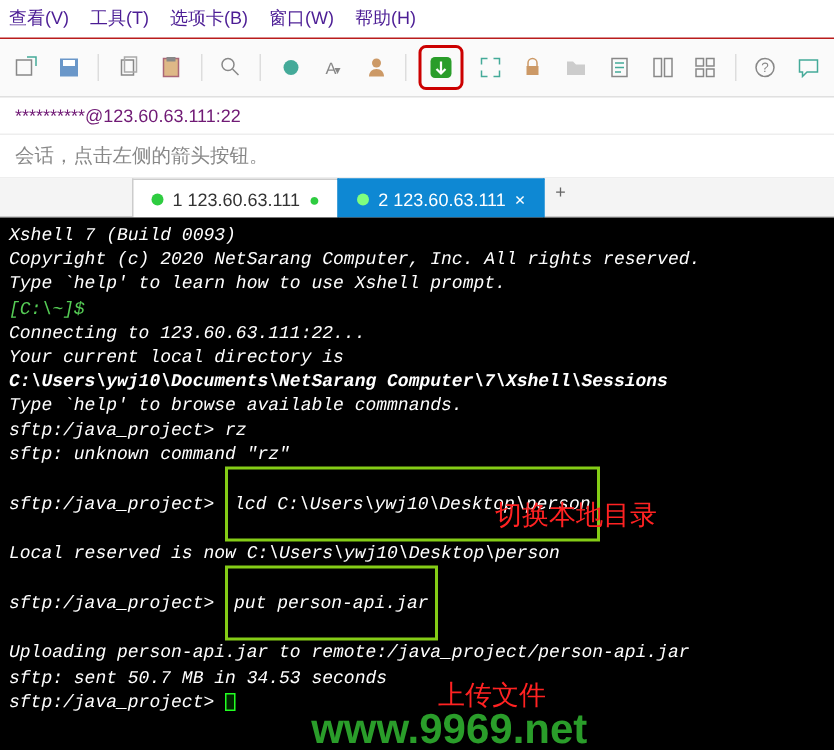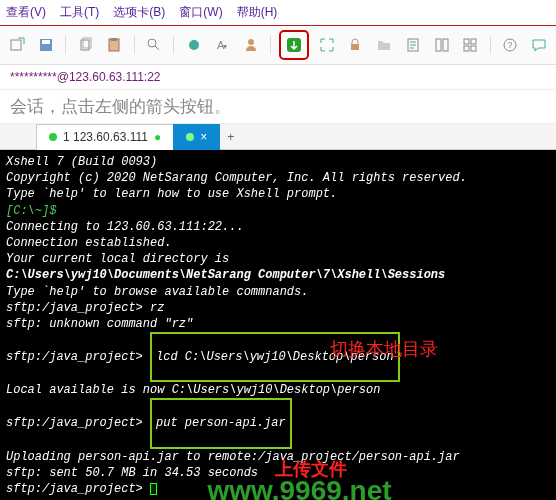--- a/index.html
+++ b/index.html
@@ -5,23 +5,23 @@
   * { box-sizing: border-box; margin: 0; padding: 0; }
   body { font-family: "Microsoft YaHei", Arial, sans-serif; font-size: 12px; background: #fff; width: 556px; height: 500px; overflow: hidden; position: relative; }
   .menubar { display: flex; gap: 14px; padding: 4px 6px; border-bottom: 1px solid #b91c1c; font-size: 12px; color: #4c1d95; }
   .menubar span { cursor: default; }
   .toolbar { display: flex; gap: 6px; align-items: center; padding: 4px 6px; border-bottom: 1px solid #e0e0e0; background: #fafafa; }
   .tbtn { width: 24px; height: 24px; display: flex; align-items: center; justify-content: center; border-radius: 3px; }
   .tbtn svg { width: 16px; height: 16px; }
   .highlighted { border: 2px solid #c00; border-radius: 5px; padding: 1px; }
   .divider { width: 1px; height: 18px; background: #ddd; margin: 0 2px; }
   .address { padding: 5px 10px; color: #701a75; font-size: 12px; border-bottom: 1px solid #eee; }
-  .hint { padding: 5px 10px; color: #888; font-size: 17px; border-bottom: 1px solid #eee; }
+  .hint { padding: 5px 10px; color: #888; font-size: 13px; border-bottom: 1px solid #eee; }
   .sidebar-hint { position: absolute; left: 0; top: 185px; writing-mode: horizontal-tb; font-size: 10px; color: #666; width: 28px; background: #f7f7f7; padding: 2px; }
-  .tabs { display: flex; align-items: center; background: #f4f4f4; border-bottom: 1px solid #ccc; padding: 0 10px 0 36px; height: 26px; gap: 0; }
+  .tabs { display: flex; background: #f4f4f4; border-bottom: 1px solid #ccc; padding: 0 10px 0 88px; height: 26px; gap: 0; }
   .tab { display: flex; align-items: center; gap: 6px; padding: 3px 12px; font-size: 12px; border: 1px solid #ccc; border-bottom: none; background: #fff; margin-right: -1px; height: 26px; }
   .tab.inactive { background: #fff; color: #333; }
   .tab.active { background: #0e88d3; color: #fff; border-color: #0e88d3; }
   .dot { width: 8px; height: 8px; border-radius: 50%; background: #2ecc40; display: inline-block; }
   .tab.active .dot { background: #7fff7f; }
   .tab-close { color: #999; font-size: 12px; line-height: 1; }
   .tab.active .tab-close { color: #fff; }
   .tab-add { padding: 2px 8px; color: #666; }
   .terminal { background: #000; color: #fff; font-family: "Consolas", "Courier New", monospace; font-size: 12px; padding: 4px 6px; height: 360px; line-height: 1.35; position: relative; }
   .terminal .line { white-space: pre; font-style: italic; }
@@ -159,45 +159,45 @@
 <div class="sidebar-hint">.111</div>
 
 <div class="tabs">
   <div class="tab inactive">
     <span class="dot"></span>
     <span>1 123.60.63.111</span>
     <span style="color:#2ecc40">●</span>
   </div>
   <div class="tab active">
     <span class="dot"></span>
+    <span>2 123.60.63.111</span>
     <span class="tab-close">×</span>
   </div>
   <div class="tab-add">+</div>
 </div>
 
 <div class="terminal">
   <div class="line">Xshell 7 (Build 0093)</div>
   <div class="line">Copyright (c) 2020 NetSarang Computer, Inc. All rights reserved.</div>
   <div class="line"></div>
   <div class="line">Type `help' to learn how to use Xshell prompt.</div>
   <div class="line"><span class="prompt">[C:\~]$</span><span> </span></div>
   <div class="line"></div>
   <div class="line">Connecting to 123.60.63.111:22...</div>
-  <div class="line">Connection established.</div>
   <div class="line"></div>
   <div class="line">Your current local directory is</div>
   <div class="line"><b>C:\Users\ywj10\Documents\NetSarang Computer\7\Xshell\Sessions</b></div>
   <div class="line"></div>
   <div class="line">Type `help' to browse available commnands.</div>
   <div class="line"><span>sftp:/java_project&gt; </span><span>rz</span></div>
   <div class="line">sftp: unknown command "rz"</div>
   <div class="line"><span>sftp:/java_project&gt; </span><span class="redbox">lcd C:\Users\ywj10\Desktop\person</span></div>
-  <div class="line">Local available is now C:\Users\ywj10\Desktop\person</div>
+  <div class="line">Local reserved is now C:\Users\ywj10\Desktop\person</div>
   <div class="line"><span>sftp:/java_project&gt; </span><span class="redbox">put person-api.jar</span></div>
   <div class="line">Uploading person-api.jar to remote:/java_project/person-api.jar</div>
   <div class="line">sftp: sent 50.7 MB in 34.53 seconds</div>
   <div class="line"><span>sftp:/java_project&gt; </span><span class="cursor"></span></div>
 
   <div class="red-anno" style="top:188px; left:330px;text-align:right;">切换本地目录</div>
-  <div class="red-anno" style="top:308px; left:275px;font-weight:bold;">上传文件</div>
+  <div class="red-anno" style="top:308px; left:292px;">上传文件</div>
 
   <div class="watermark">www.9969.net</div>
 </div>
 
 </body></html>

